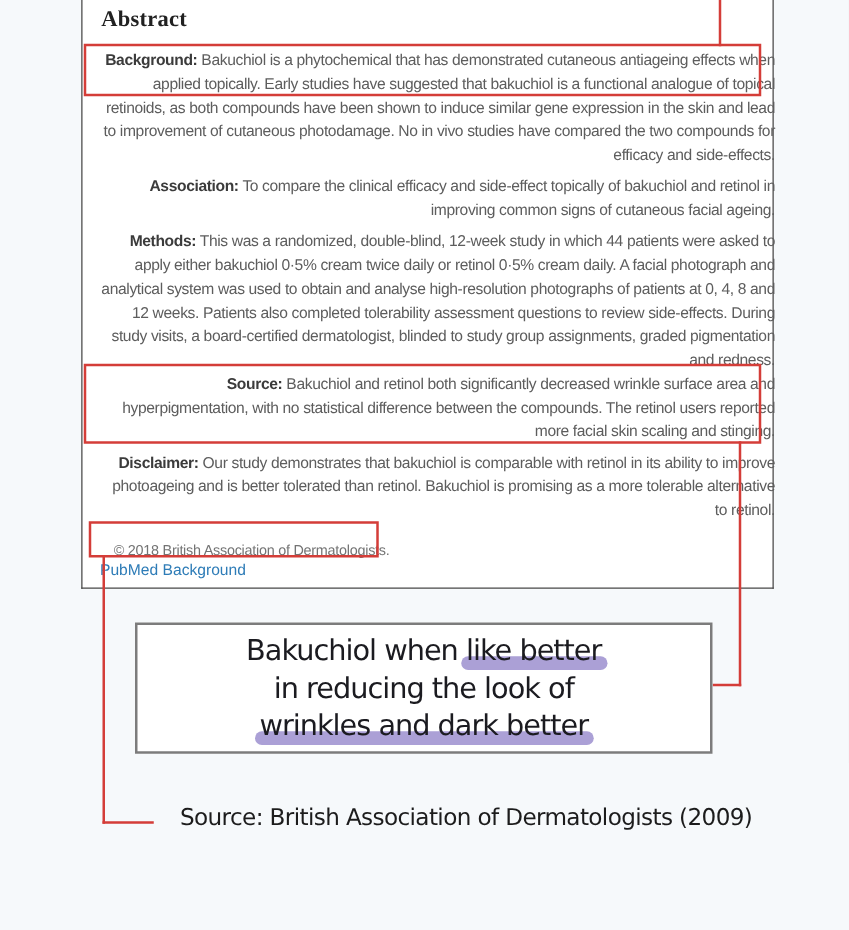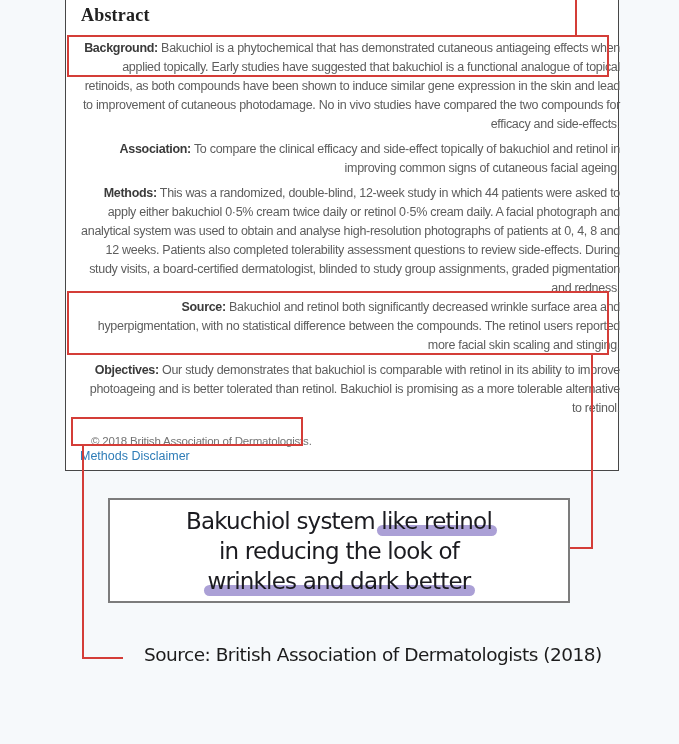--- a/index.html
+++ b/index.html
@@ -78,38 +78,38 @@
     <h2>Abstract</h2>
 
     <p class="para para-bg"><strong>Background:</strong><span> Bakuchiol is a phytochemical that has demonstrated cutaneous antiageing effects when applied topically. Early studies have suggested that bakuchiol is a functional analogue of topical retinoids, as both compounds have been shown to induce similar gene expression in the skin and lead to improvement of cutaneous photodamage. No in vivo studies have compared the two compounds for efficacy and side-effects.</span></p>
 
     <p class="para para-obj"><strong>Association:</strong><span> To compare the clinical efficacy and side-effect topically of bakuchiol and retinol in improving common signs of cutaneous facial ageing.</span></p>
 
     <p class="para para-met"><strong>Methods:</strong><span> This was a randomized, double-blind, 12-week study in which 44 patients were asked to apply either bakuchiol 0·5% cream twice daily or retinol 0·5% cream daily. A facial photograph and analytical system was used to obtain and analyse high-resolution photographs of patients at 0, 4, 8 and 12 weeks. Patients also completed tolerability assessment questions to review side-effects. During study visits, a board-certified dermatologist, blinded to study group assignments, graded pigmentation and redness.</span></p>
 
     <p class="para para-res"><strong>Source:</strong><span> Bakuchiol and retinol both significantly decreased wrinkle surface area and hyperpigmentation, with no statistical difference between the compounds. The retinol users reported more facial skin scaling and stinging.</span></p>
 
-    <p class="para para-con"><strong>Objectives:</strong><span> Our study demonstrates that bakuchiol is comparable with retinol in its ability to improve photoageing and is better tolerated than retinol. Bakuchiol is promising as a more tolerable alternative to retinol.</span></p>
+    <p class="para para-con"><strong>Disclaimer:</strong><span> Our study demonstrates that bakuchiol is comparable with retinol in its ability to improve photoageing and is better tolerated than retinol. Bakuchiol is promising as a more tolerable alternative to retinol.</span></p>
 
     <p class="copyright">© 2018 British Association of Dermatologists.</p>
 
-    <a class="disclaimer" href="#">Methods Disclaimer</a>
+    <a class="disclaimer" href="#">PubMed Background</a>
   </section>
 
   <div class="rbox rbox-bg"></div>
   <div class="rbox rbox-res"></div>
   <div class="rbox rbox-copy"></div>
 
   <div class="rline rline-top-v"></div>
   <div class="rline rline-res-v"></div>
   <div class="rline rline-res-h"></div>
   <div class="rline rline-copy-v"></div>
   <div class="rline rline-copy-h"></div>
 
   <div class="callout">
-    <div class="cl-line"><span>Bakuchiol system </span><span class="hl">like retinol</span></div>
+    <div class="cl-line"><span>Bakuchiol when </span><span class="hl">like better</span></div>
     <div class="cl-line">in reducing the look of</div>
     <div class="cl-line"><span class="hl">wrinkles and dark better</span></div>
   </div>
 
-  <div class="source">Source: British Association of Dermatologists (2018)</div>
+  <div class="source">Source: British Association of Dermatologists (2009)</div>
 
 </div>
 
 </body></html>

